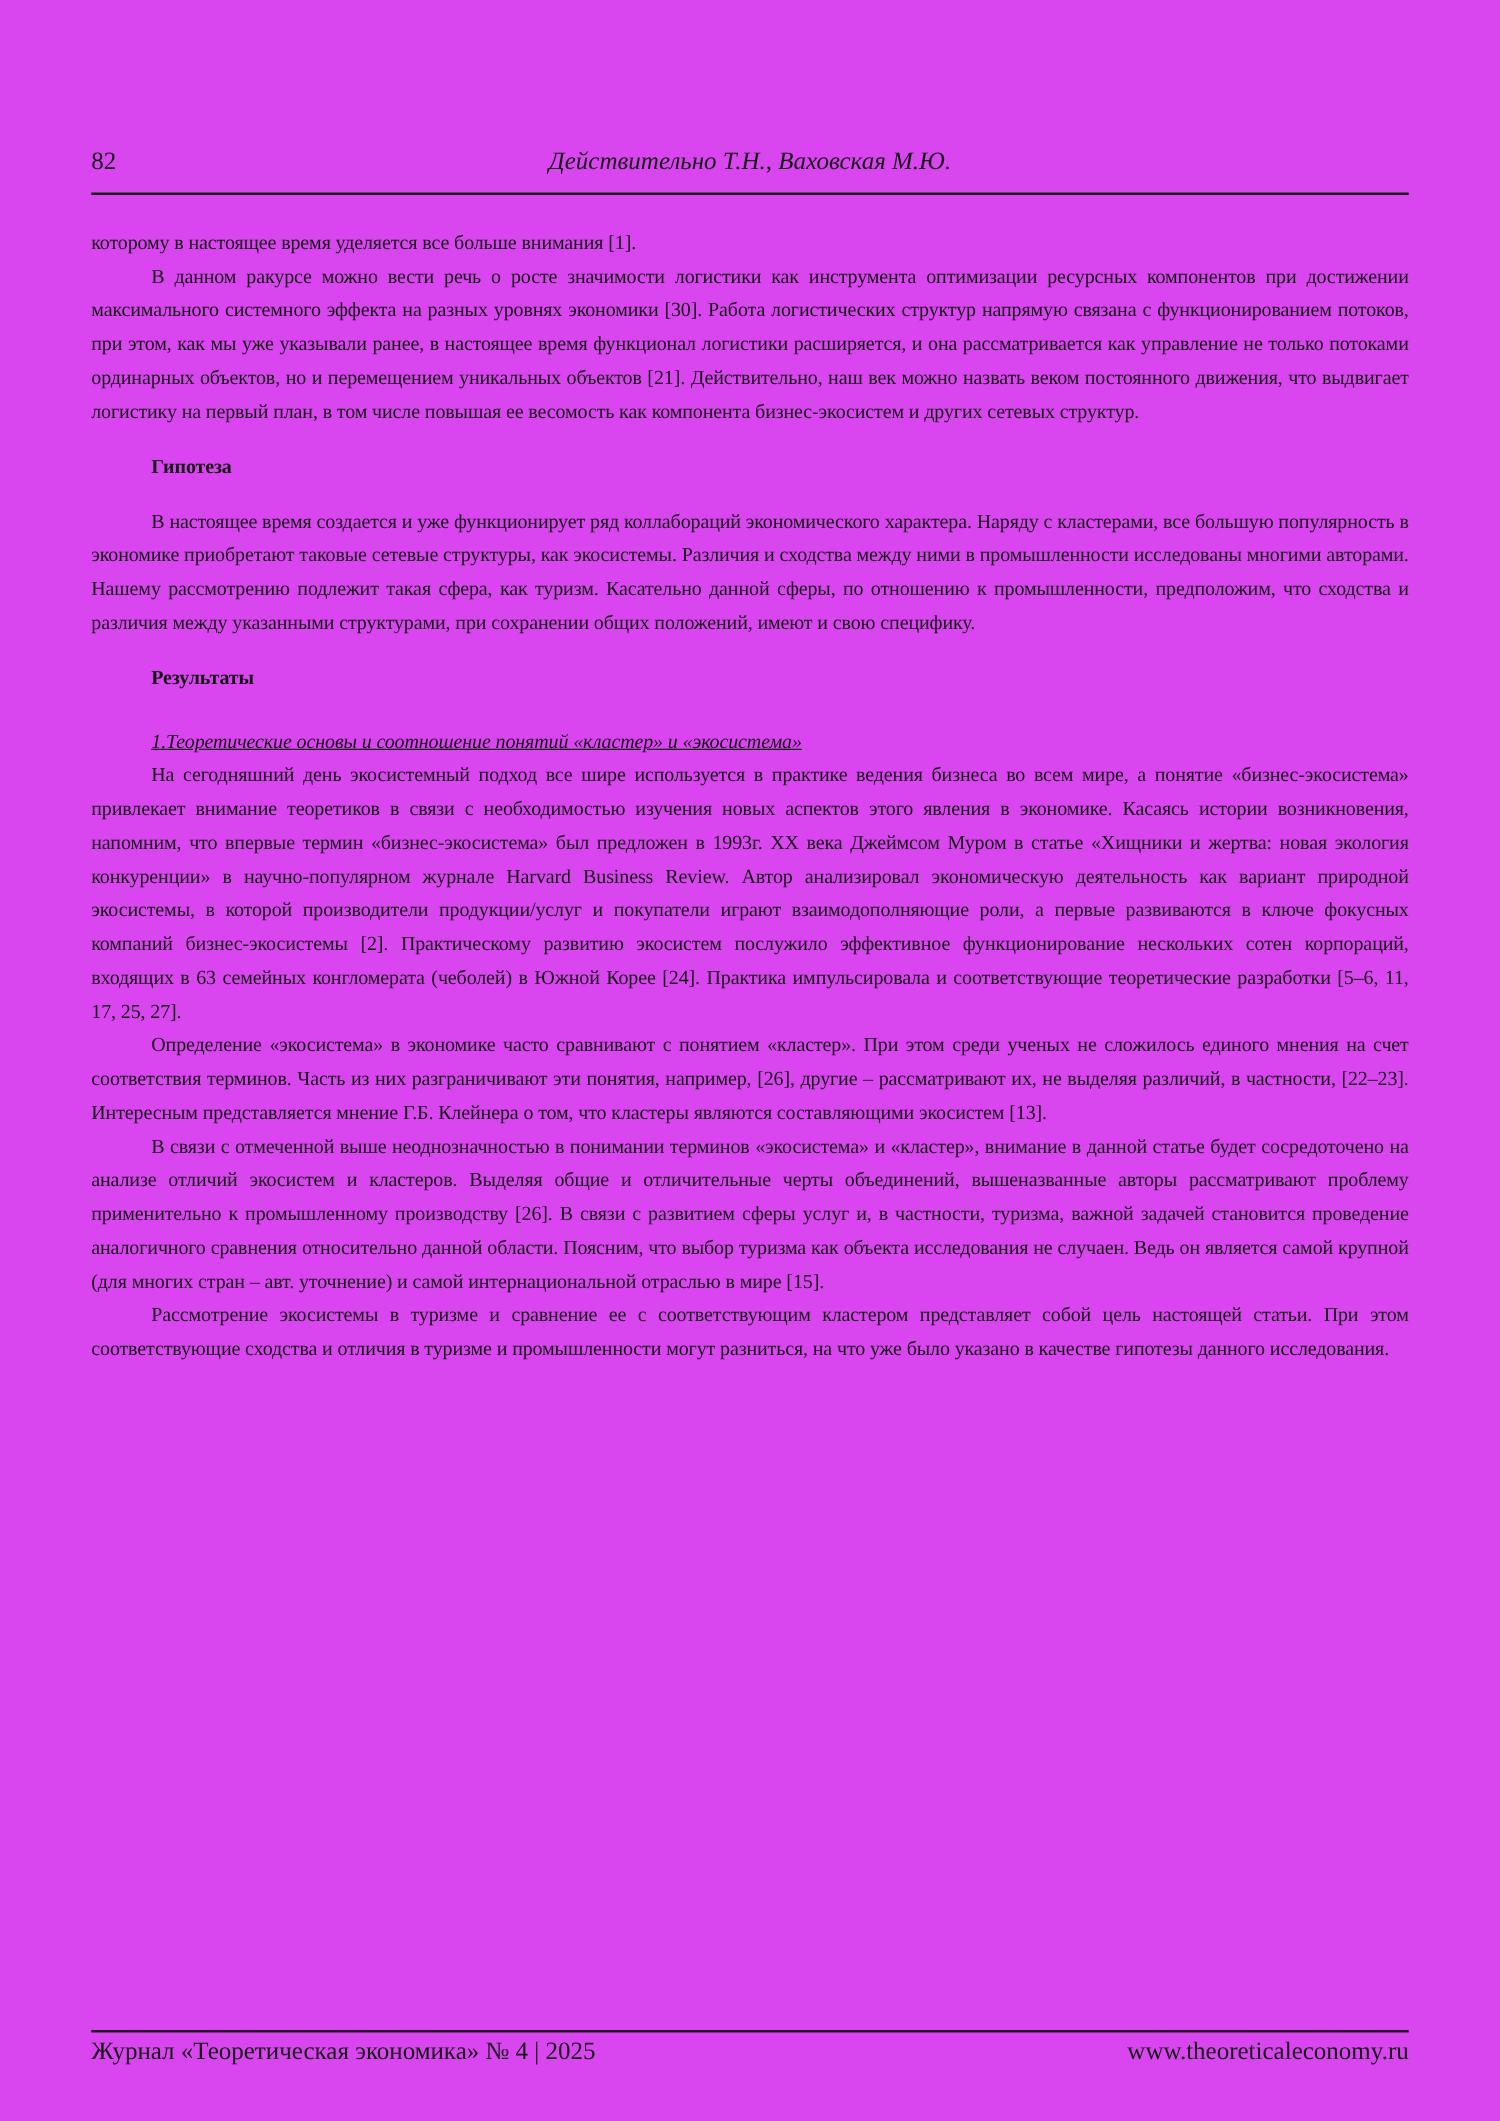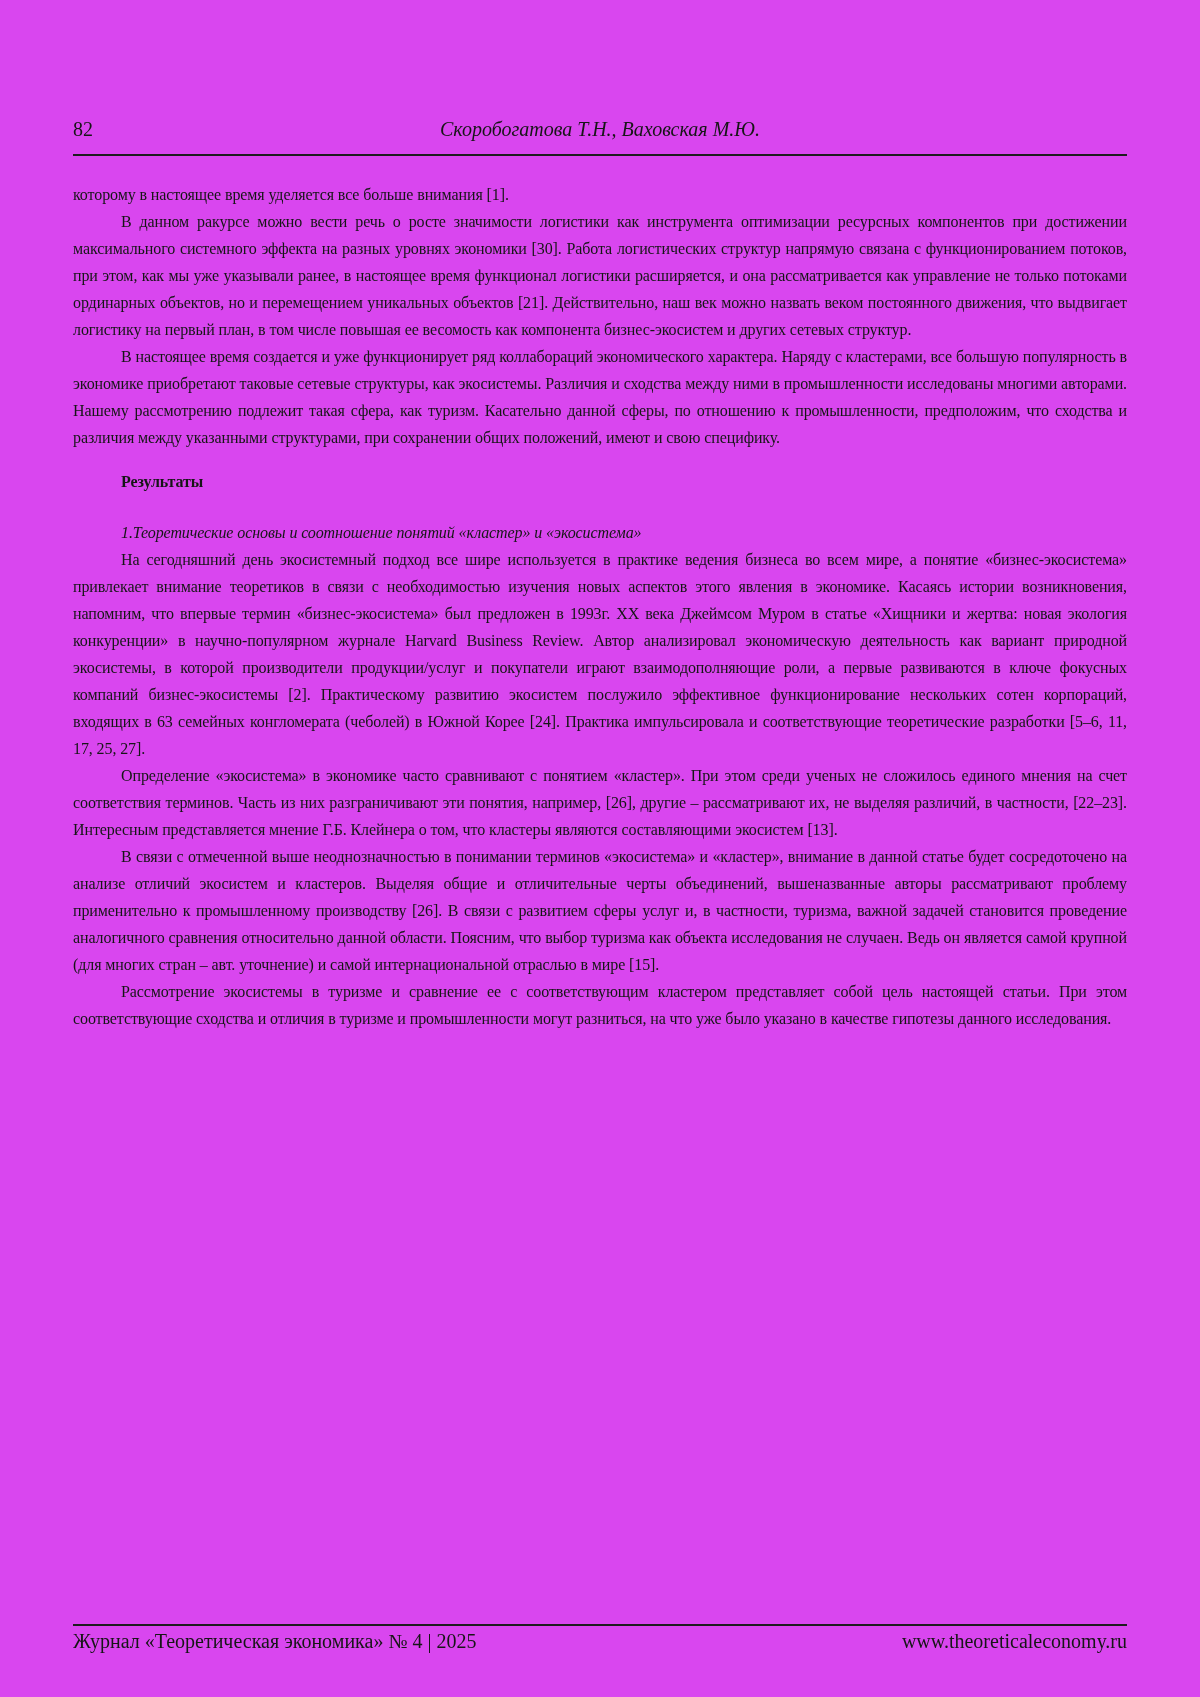--- a/index.html
+++ b/index.html
@@ -61,20 +61,21 @@
     font-weight: bold;
     text-indent: 48px;
     margin: 17px 0 17px 0;
     text-align: left;
   }
   .subheading {
     font-style: italic;
     text-indent: 48px;
     margin-top: 24px;
     text-align: left;
+    text-decoration: underline;
   }
 
   
   .page-footer {
     flex: 0 0 auto;
   }
   .footer-row {
     display: flex;
     justify-content: space-between;
     align-items: baseline;
@@ -87,30 +88,31 @@
     text-align: center;
   }
 </style>
 </head>
 <body>
 
 <div class="page">
 
   <header class="page-header">
     <span class="page-num">82</span>
-    <span class="running-title">Скоробогатова Т.Н., Ваховская М.Ю.</span>
+    <span class="running-title">Действительно Т.Н., Ваховская М.Ю.</span>
   </header>
   <div class="rule"></div>
 
   <main class="page-body">
 
     <p class="para no-indent">которому в настоящее время уделяется все больше внимания [1].</p>
 
     <p class="para">В данном ракурсе можно вести речь о росте значимости логистики как инструмента оптимизации ресурсных компонентов при достижении максимального системного эффекта на разных уровнях экономики [30]. Работа логистических структур напрямую связана с функционированием потоков, при этом, как мы уже указывали ранее, в настоящее время функционал логистики расширяется, и она рассматривается как управление не только потоками ординарных объектов, но и перемещением уникальных объектов [21]. Действительно, наш век можно назвать веком постоянного движения, что выдвигает логистику на первый план, в том числе повышая ее весомость как компонента бизнес-экосистем и других сетевых структур.</p>
 
+    <p class="heading">Гипотеза</p>
 
     <p class="para">В настоящее время создается и уже функционирует ряд коллабораций экономического характера. Наряду с кластерами, все большую популярность в экономике приобретают таковые сетевые структуры, как экосистемы. Различия и сходства между ними в промышленности исследованы многими авторами. Нашему рассмотрению подлежит такая сфера, как туризм. Касательно данной сферы, по отношению к промышленности, предположим, что сходства и различия между указанными структурами, при сохранении общих положений, имеют и свою специфику.</p>
 
     <p class="heading">Результаты</p>
 
     <p class="subheading">1.Теоретические основы и соотношение понятий «кластер» и «экосистема»</p>
 
     <p class="para">На сегодняшний день экосистемный подход все шире используется в практике ведения бизнеса во всем мире, а понятие «бизнес-экосистема» привлекает внимание теоретиков в связи с необходимостью изучения новых аспектов этого явления в экономике. Касаясь истории возникновения, напомним, что впервые термин «бизнес-экосистема» был предложен в 1993г. ХХ века Джеймсом Муром в статье «Хищники и жертва: новая экология конкуренции» в научно-популярном журнале Harvard Business Review. Автор анализировал экономическую деятельность как вариант природной экосистемы, в которой производители продукции/услуг и покупатели играют взаимодополняющие роли, а первые развиваются в ключе фокусных компаний бизнес-экосистемы [2]. Практическому развитию экосистем послужило эффективное функционирование нескольких сотен корпораций, входящих в 63 семейных конгломерата (чеболей) в Южной Корее [24]. Практика импульсировала и соответствующие теоретические разработки [5–6, 11, 17, 25, 27].</p>
 
     <p class="para">Определение «экосистема» в экономике часто сравнивают с понятием «кластер». При этом среди ученых не сложилось единого мнения на счет соответствия терминов. Часть из них разграничивают эти понятия, например, [26], другие – рассматривают их, не выделяя различий, в частности, [22–23]. Интересным представляется мнение Г.Б. Клейнера о том, что кластеры являются составляющими экосистем [13].</p>

